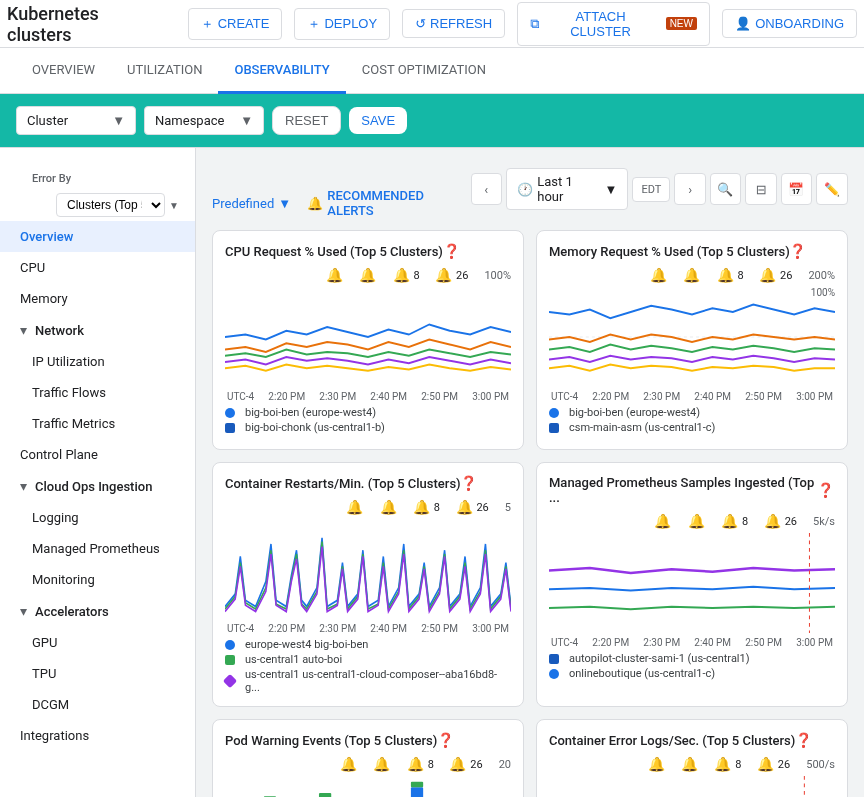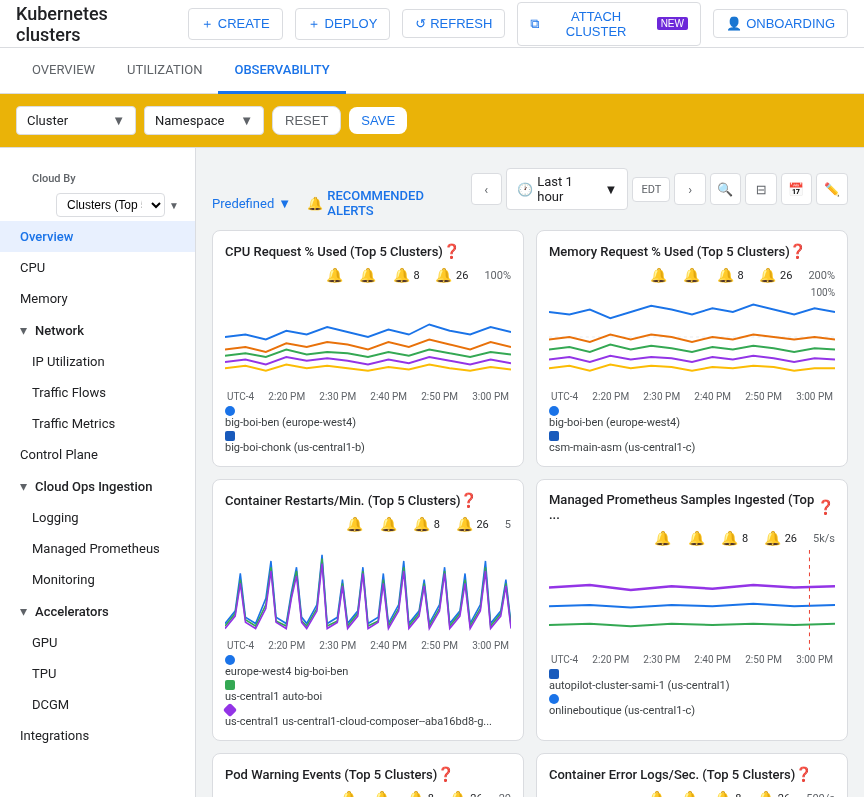--- a/index.html
+++ b/index.html
@@ -1,51 +1,51 @@
 <!DOCTYPE html>
 <html><head>
   <meta charset="utf-8">
   <style>
     * { box-sizing: border-box; margin: 0; padding: 0; }
     body { font-family: 'Google Sans', Roboto, Arial, sans-serif; font-size: 13px; background: #f8f9fa; color: #202124; }
 
     
     .top-header {
-      display: flex; align-items: center; padding: 0 16px;
+      display: flex; align-items: center; padding: 0 7px;
       height: 48px; background: #fff; border-bottom: 1px solid #dadce0;
       gap: 12px;
     }
     .page-title { font-size: 18px; font-weight: 500; color: #202124; margin-right: 8px; }
     .header-btn {
       display: flex; align-items: center; gap: 4px;
       padding: 6px 12px; border: 1px solid #dadce0; border-radius: 4px;
       background: #fff; cursor: pointer; font-size: 13px; color: #1a73e8;
       font-weight: 500;
     }
     .header-btn.onboarding { margin-left: auto; color: #1a73e8; border-color: #dadce0; }
     .new-badge {
-      background: #6d28d9; color: #fff; font-size: 10px; padding: 1px 4px;
+      background: #c2410c; color: #fff; font-size: 10px; padding: 1px 4px;
       border-radius: 2px; margin-left: 4px;
     }
 
     
     .tab-bar {
       display: flex; background: #fff; border-bottom: 1px solid #dadce0;
       padding: 0 16px;
     }
     .tab {
       padding: 14px 16px; font-size: 13px; cursor: pointer;
       color: #5f6368; border-bottom: 3px solid transparent; margin-bottom: -1px;
     }
     .tab.active { color: #1a73e8; border-bottom-color: #1a73e8; font-weight: 500; }
 
     
     .filter-bar {
       display: flex; align-items: center; gap: 8px; padding: 12px 16px;
-      background: #eab308; border-bottom: 1px solid #dadce0;
+      background: #14b8a6; border-bottom: 1px solid #dadce0;
     }
     .select-box {
       display: flex; align-items: center; border: 1px solid #dadce0;
       border-radius: 4px; padding: 6px 10px; cursor: pointer; background: #fff;
       min-width: 120px; justify-content: space-between; font-size: 13px;
     }
     .select-box .chevron { margin-left: 8px; color: #5f6368; }
     .filter-btn {
       padding: 6px 12px; border: 1px solid #dadce0; border-radius: 8px;
       background: #fff; cursor: pointer; font-size: 13px; color: #5f6368;
@@ -140,21 +140,21 @@
 
     
     .x-axis {
       display: flex; justify-content: space-between;
       font-size: 10px; color: #5f6368; margin-top: 2px; padding: 0 2px;
     }
 
     
     .legend { display: flex; flex-direction: column; gap: 2px; margin-top: 4px; }
     .legend-item {
-      display: flex; align-items: flex-start; gap: 0; font-size: 11px; color: #3c4043; flex-direction: column;
+      display: flex; align-items: center; gap: 10px; font-size: 11px; color: #3c4043;
     }
     .legend-dot { width: 10px; height: 10px; border-radius: 2px; flex-shrink: 0; }
     .legend-dot.circle { border-radius: 50%; }
   </style>
 </head>
 <body>
 
 <div class="top-header">
   <span class="page-title">Kubernetes clusters</span>
 
@@ -178,40 +178,41 @@
   <button class="header-btn onboarding">
     <span>👤</span>
     <span>ONBOARDING</span>
   </button>
 </div>
 
 <div class="tab-bar">
   <div class="tab">OVERVIEW</div>
   <div class="tab">UTILIZATION</div>
   <div class="tab active">OBSERVABILITY</div>
+  <div class="tab">COST OPTIMIZATION</div>
 </div>
 
 <div class="filter-bar">
   <div class="select-box">
     <span>Cluster</span>
     <span class="chevron">▼</span>
   </div>
   <div class="select-box">
     <span>Namespace</span>
     <span class="chevron">▼</span>
   </div>
   <button class="filter-btn">RESET</button>
   <button class="filter-btn save">SAVE</button>
 </div>
 
 <div class="main-layout">
 
   <div class="sidebar">
     <div style="padding: 8px 16px 4px;">
-      <div class="sidebar-group-label">Cloud By</div>
+      <div class="sidebar-group-label">Error By</div>
       <div style="display:flex;align-items:center;gap:4px;margin-top:4px;">
         <select style="border:1px solid #dadce0;border-radius:4px;font-size:12px;padding:3px 6px;background:#fff;cursor:pointer;width:100%;margin-left:40px;">
           <option>Clusters (Top 5)</option>
           <option>Namespaces (Top 5)</option>
           <option>Nodes (Top 5)</option>
         </select>
         <span style="font-size:10px;color:#5f6368;">▼</span>
       </div>
     </div>
 

